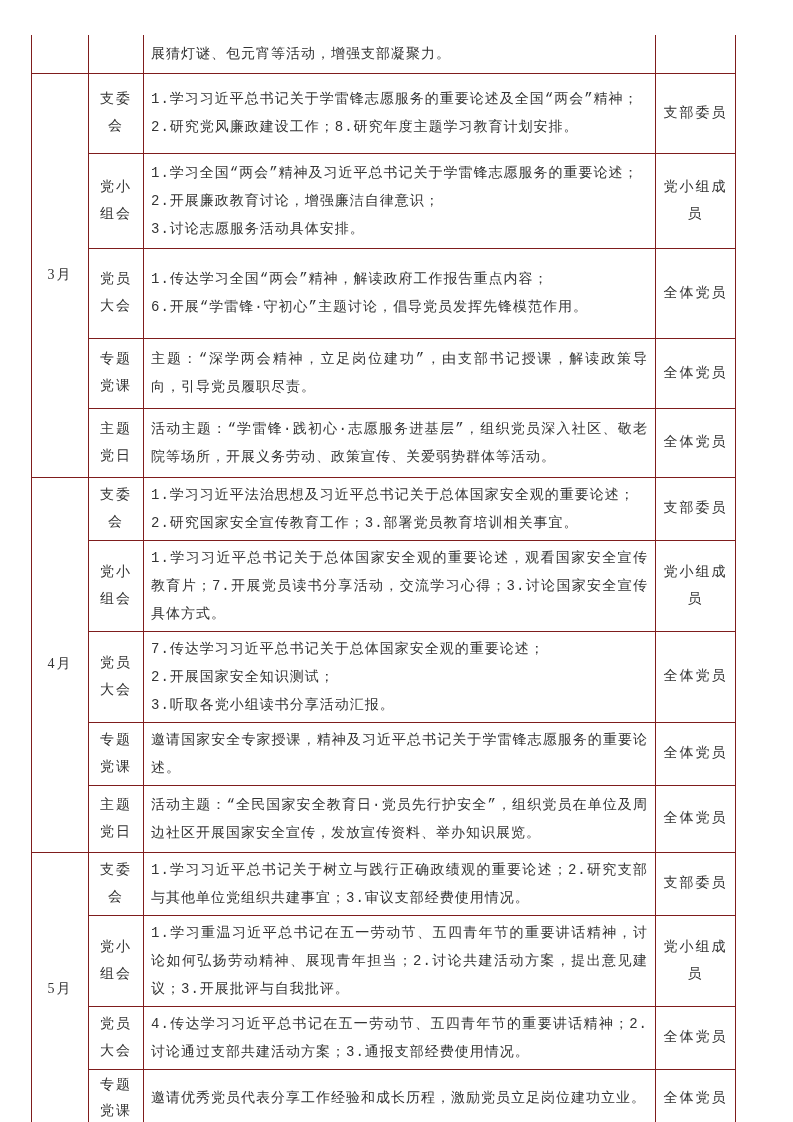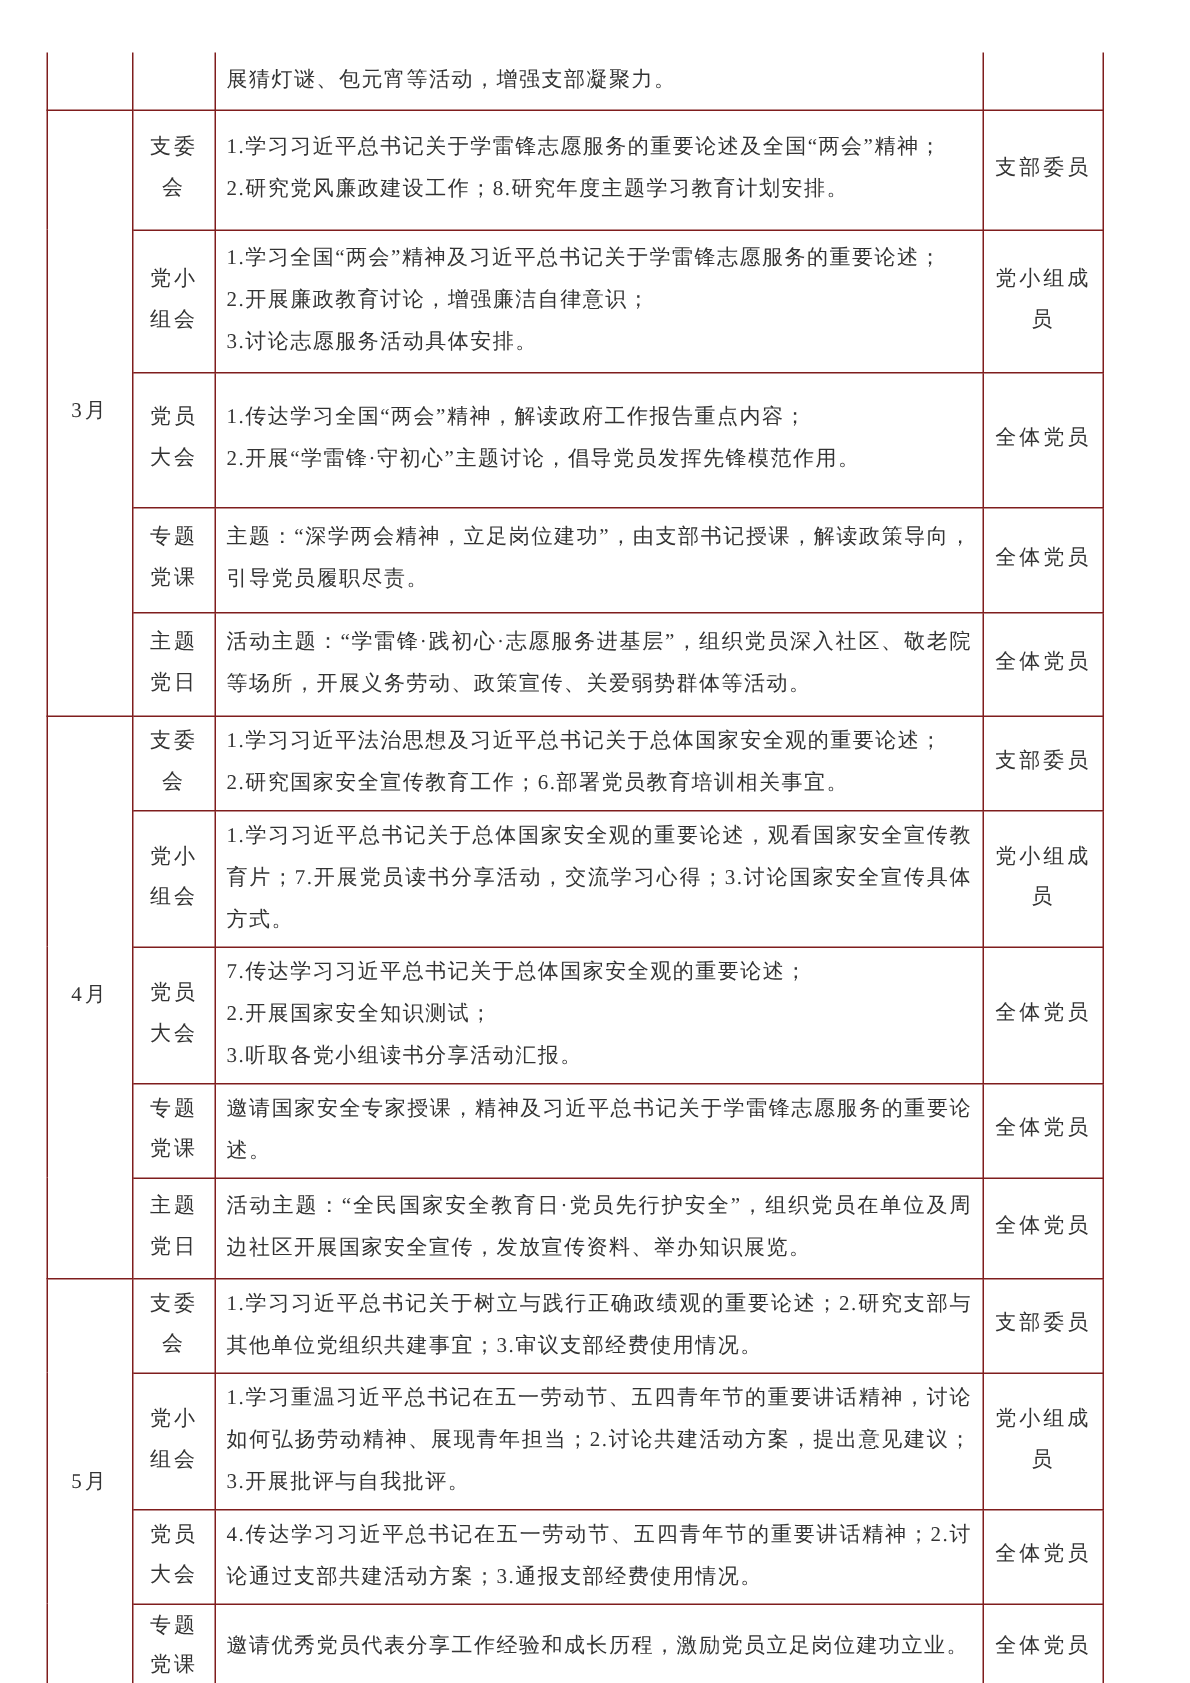--- a/index.html
+++ b/index.html
@@ -30,20 +30,21 @@
     letter-spacing: 2px;
     line-height: 1.9;
     padding: 2px 5px;
   }
   td.c-content {
     text-align: justify;
     padding: 3px 7px;
     line-height: 2.0;
     letter-spacing: 1px;
     white-space: pre-line;
+    font-family: Liberation Mono, monospace;
   }
 </style>
 </head>
 <body>
 
 <table class="schedule">
   <colgroup>
     <col style="width:57px">
     <col style="width:55px">
     <col style="width:512px">
@@ -68,39 +69,39 @@
   <tr style="height:95px">
     <td class="c-type">党小组会</td>
     <td class="c-content">1.学习全国“两会”精神及习近平总书记关于学雷锋志愿服务的重要论述；
 2.开展廉政教育讨论，增强廉洁自律意识；
 3.讨论志愿服务活动具体安排。</td>
     <td class="c-part">党小组成员</td>
   </tr>
   <tr style="height:90px">
     <td class="c-type">党员大会</td>
     <td class="c-content">1.传达学习全国“两会”精神，解读政府工作报告重点内容；
-2.开展“学雷锋·守初心”主题讨论，倡导党员发挥先锋模范作用。</td>
+6.开展“学雷锋·守初心”主题讨论，倡导党员发挥先锋模范作用。</td>
     <td class="c-part">全体党员</td>
   </tr>
   <tr style="height:70px">
     <td class="c-type">专题党课</td>
     <td class="c-content">主题：“深学两会精神，立足岗位建功”，由支部书记授课，解读政策导向，引导党员履职尽责。</td>
     <td class="c-part">全体党员</td>
   </tr>
   <tr style="height:69px">
     <td class="c-type">主题党日</td>
     <td class="c-content">活动主题：“学雷锋·践初心·志愿服务进基层”，组织党员深入社区、敬老院等场所，开展义务劳动、政策宣传、关爱弱势群体等活动。</td>
     <td class="c-part">全体党员</td>
   </tr>
 
   <tr style="height:60px">
     <td class="c-month" rowspan="5">4月</td>
     <td class="c-type">支委会</td>
     <td class="c-content">1.学习习近平法治思想及习近平总书记关于总体国家安全观的重要论述；
-2.研究国家安全宣传教育工作；6.部署党员教育培训相关事宜。</td>
+2.研究国家安全宣传教育工作；3.部署党员教育培训相关事宜。</td>
     <td class="c-part">支部委员</td>
   </tr>
   <tr style="height:80px">
     <td class="c-type">党小组会</td>
     <td class="c-content">1.学习习近平总书记关于总体国家安全观的重要论述，观看国家安全宣传教育片；7.开展党员读书分享活动，交流学习心得；3.讨论国家安全宣传具体方式。</td>
     <td class="c-part">党小组成员</td>
   </tr>
   <tr style="height:75px">
     <td class="c-type">党员大会</td>
     <td class="c-content">7.传达学习习近平总书记关于总体国家安全观的重要论述；

